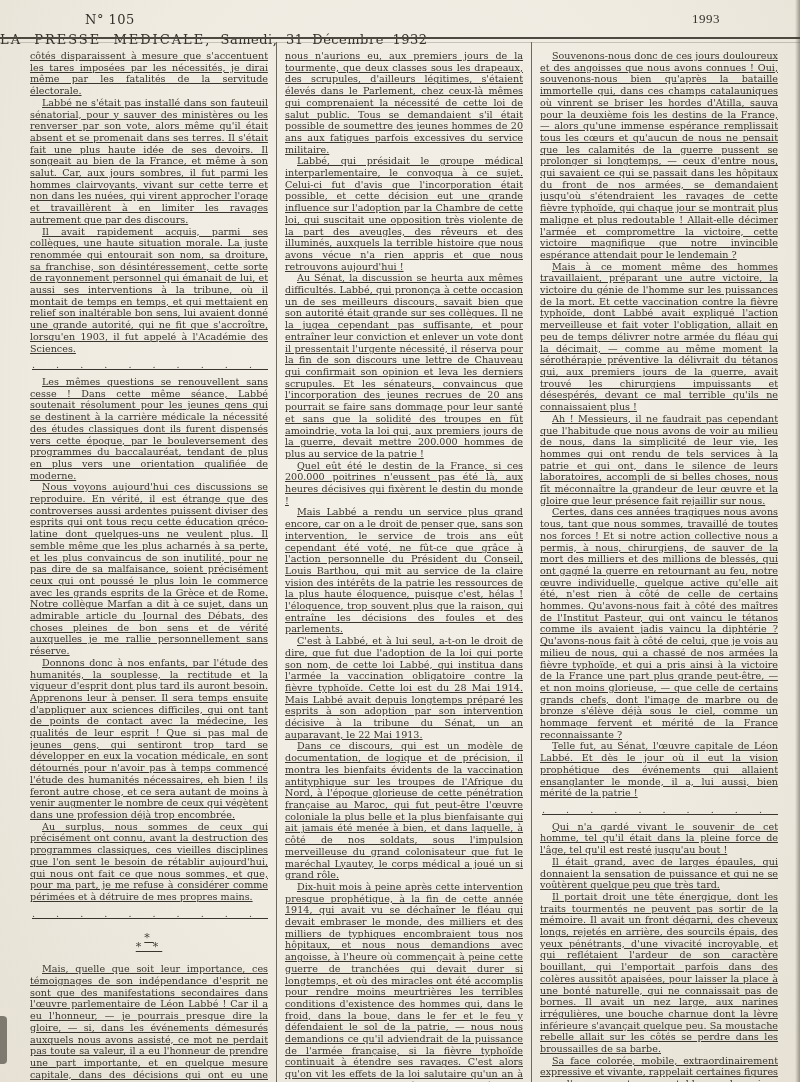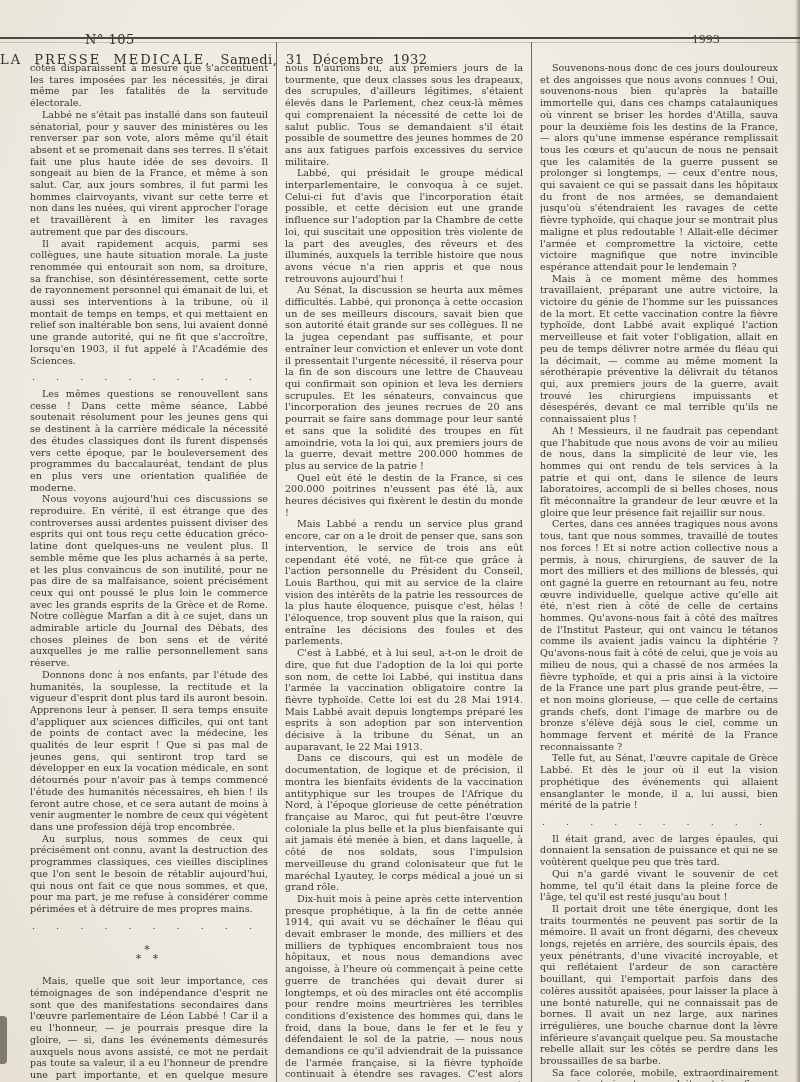--- a/index.html
+++ b/index.html
@@ -20,21 +20,21 @@
     position: absolute; top: 0; right: 0; width: 5px; height: 100%;
     background: linear-gradient(to right, rgba(60,55,45,0.0), rgba(60,55,45,0.45));
   }
   .scan-smudge {
     position: absolute; left: 0; bottom: 18px; width: 7px; height: 48px;
     background: rgba(40,36,30,0.55);
     border-radius: 0 4px 4px 0;
   }
   
   .masthead {
-    position: absolute; top: 26px; left: 0; width: 100%; height: 26px;
+    position: absolute; top: 6px; left: 0; width: 100%; height: 26px;
     display: flex; align-items: center;
     font-size: 13px;
     letter-spacing: 0.5px;
   }
   .masthead .issue { position: absolute; left: 85px; }
   .masthead .center { position: absolute; left: 0; width: 100%; text-align: left; margin-top: 40px; }
   .masthead .title-part { letter-spacing: 2px; word-spacing: 6px; }
   .masthead .date-part { letter-spacing: 0.5px; word-spacing: 4px; }
   .masthead .pagenum { position: absolute; right: 80px; font-family: Liberation Serif, serif; }
   .header-rule {
@@ -44,26 +44,27 @@
   }
   
   .columns {
     position: absolute; top: 42px; left: 30px; right: 22px; bottom: 0;
     display: grid;
     grid-template-columns: 1fr 1px 1fr 1px 1fr;
     column-gap: 8px;
   }
   .vrule { background: #6d675c; width: 1px; height: 100%; }
   .col {
-    padding-top: 20px;
+    padding-top: 8px;
     font-size: 9.6px;
     line-height: 11.7px;
     text-align: justify;
     color: #3a352e;
     overflow: hidden;
+    text-decoration: underline;
   }
   .block { margin: 0; }
   .block-p { text-indent: 12px; }
   .block-p.flush { text-indent: 0; }
   .block-dots {
     white-space: nowrap; overflow: hidden;
     letter-spacing: 9px;
     text-align: left;
     margin: 5px 0 5px 2px;
     color: #45403a;
@@ -116,24 +117,24 @@
         <div class="block block-p">C'est à Labbé, et à lui seul, a-t-on le droit de dire, que fut due l'adoption de la loi qui porte son nom, de cette loi Labbé, qui institua dans l'armée la vaccination obligatoire contre la fièvre typhoïde. Cette loi est du 28 Mai 1914. Mais Labbé avait depuis longtemps préparé les esprits à son adoption par son intervention décisive à la tribune du Sénat, un an auparavant, le 22 Mai 1913.</div>
         <div class="block block-p">Dans ce discours, qui est un modèle de documentation, de logique et de précision, il montra les bienfaits évidents de la vaccination antityphique sur les troupes de l'Afrique du Nord, à l'époque glorieuse de cette pénétration française au Maroc, qui fut peut-être l'œuvre coloniale la plus belle et la plus bienfaisante qui ait jamais été menée à bien, et dans laquelle, à côté de nos soldats, sous l'impulsion merveilleuse du grand colonisateur que fut le maréchal Lyautey, le corps médical a joué un si grand rôle.</div>
         <div class="block block-p">Dix-huit mois à peine après cette intervention presque prophétique, à la fin de cette année 1914, qui avait vu se déchaîner le fléau qui devait embraser le monde, des milliers et des milliers de typhiques encombraient tous nos hôpitaux, et nous nous demandions avec angoisse, à l'heure où commençait à peine cette guerre de tranchées qui devait durer si longtemps, et où des miracles ont été accomplis pour rendre moins meurtrières les terribles conditions d'existence des hommes qui, dans le froid, dans la boue, dans le fer et le feu y défendaient le sol de la patrie, — nous nous demandions ce qu'il adviendrait de la puissance de l'armée française, si la fièvre typhoïde continuait à étendre ses ravages. C'est alors qu'on vit les effets de la loi salutaire qu'un an à peine auparavant Labbé avait imposée aux décisions du Parlement.</div>
       </section>
     <div class="vrule"></div>
     <section class="col">
         <div class="block block-p">Souvenons-nous donc de ces jours douloureux et des angoisses que nous avons connues ! Oui, souvenons-nous bien qu'après la bataille immortelle qui, dans ces champs catalauniques où vinrent se briser les hordes d'Atilla, sauva pour la deuxième fois les destins de la France, — alors qu'une immense espérance remplissait tous les cœurs et qu'aucun de nous ne pensait que les calamités de la guerre pussent se prolonger si longtemps, — ceux d'entre nous, qui savaient ce qui se passait dans les hôpitaux du front de nos armées, se demandaient jusqu'où s'étendraient les ravages de cette fièvre typhoïde, qui chaque jour se montrait plus maligne et plus redoutable ! Allait-elle décimer l'armée et compromettre la victoire, cette victoire magnifique que notre invincible espérance attendait pour le lendemain ?</div>
         <div class="block block-p">Mais à ce moment même des hommes travaillaient, préparant une autre victoire, la victoire du génie de l'homme sur les puissances de la mort. Et cette vaccination contre la fièvre typhoïde, dont Labbé avait expliqué l'action merveilleuse et fait voter l'obligation, allait en peu de temps délivrer notre armée du fléau qui la décimait, — comme au même moment la sérothérapie préventive la délivrait du tétanos qui, aux premiers jours de la guerre, avait trouvé les chirurgiens impuissants et désespérés, devant ce mal terrible qu'ils ne connaissaient plus !</div>
         <div class="block block-p">Ah ! Messieurs, il ne faudrait pas cependant que l'habitude que nous avons de voir au milieu de nous, dans la simplicité de leur vie, les hommes qui ont rendu de tels services à la patrie et qui ont, dans le silence de leurs laboratoires, accompli de si belles choses, nous fît méconnaître la grandeur de leur œuvre et la gloire que leur présence fait rejaillir sur nous.</div>
         <div class="block block-p">Certes, dans ces années tragiques nous avons tous, tant que nous sommes, travaillé de toutes nos forces ! Et si notre action collective nous a permis, à nous, chirurgiens, de sauver de la mort des milliers et des millions de blessés, qui ont gagné la guerre en retournant au feu, notre œuvre individuelle, quelque active qu'elle ait été, n'est rien à côté de celle de certains hommes. Qu'avons-nous fait à côté des maîtres de l'Institut Pasteur, qui ont vaincu le tétanos comme ils avaient jadis vaincu la diphtérie ? Qu'avons-nous fait à côté de celui, que je vois au milieu de nous, qui a chassé de nos armées la fièvre typhoïde, et qui a pris ainsi à la victoire de la France une part plus grande peut-être, — et non moins glorieuse, — que celle de certains grands chefs, dont l'image de marbre ou de bronze s'élève déjà sous le ciel, comme un hommage fervent et mérité de la France reconnaissante ?</div>
-        <div class="block block-p">Telle fut, au Sénat, l'œuvre capitale de Grèce Labbé. Et dès le jour où il eut la vision prophétique des événements qui allaient ensanglanter le monde, il a, lui aussi, bien mérité de la patrie !</div>
+        <div class="block block-p">Telle fut, au Sénat, l'œuvre capitale de Léon Labbé. Et dès le jour où il eut la vision prophétique des événements qui allaient ensanglanter le monde, il a, lui aussi, bien mérité de la patrie !</div>
         <div class="block block-dots">. . . . . . . . . . . . . . . . . . . .</div>
+        <div class="block block-p">Qui n'a gardé vivant le souvenir de cet homme, tel qu'il était dans la pleine force de l'âge, tel qu'il est resté jusqu'au bout !</div>
         <div class="block block-p">Il était grand, avec de larges épaules, qui donnaient la sensation de puissance et qui ne se voûtèrent quelque peu que très tard.</div>
-        <div class="block block-p">Qui n'a gardé vivant le souvenir de cet homme, tel qu'il était dans la pleine force de l'âge, tel qu'il est resté jusqu'au bout !</div>
         <div class="block block-p">Il portait droit une tête énergique, dont les traits tourmentés ne peuvent pas sortir de la mémoire. Il avait un front dégarni, des cheveux longs, rejetés en arrière, des sourcils épais, des yeux pénétrants, d'une vivacité incroyable, et qui reflétaient l'ardeur de son caractère bouillant, qui l'emportait parfois dans des colères aussitôt apaisées, pour laisser la place à une bonté naturelle, qui ne connaissait pas de bornes. Il avait un nez large, aux narines irrégulières, une bouche charnue dont la lèvre inférieure s'avançait quelque peu. Sa moustache rebelle allait sur les côtés se perdre dans les broussailles de sa barbe.</div>
         <div class="block block-p">Sa face colorée, mobile, extraordinairement expressive et vivante, rappelait certaines figures que l'on rencontre aux tableaux des vieux maîtres flamands. Il avait une main fine, des doigts d'une</div>
       </section>
   </main>
 
   <div class="scan-edge-right"></div>
   <div class="scan-smudge"></div>
 </div>
 
 </body></html>

